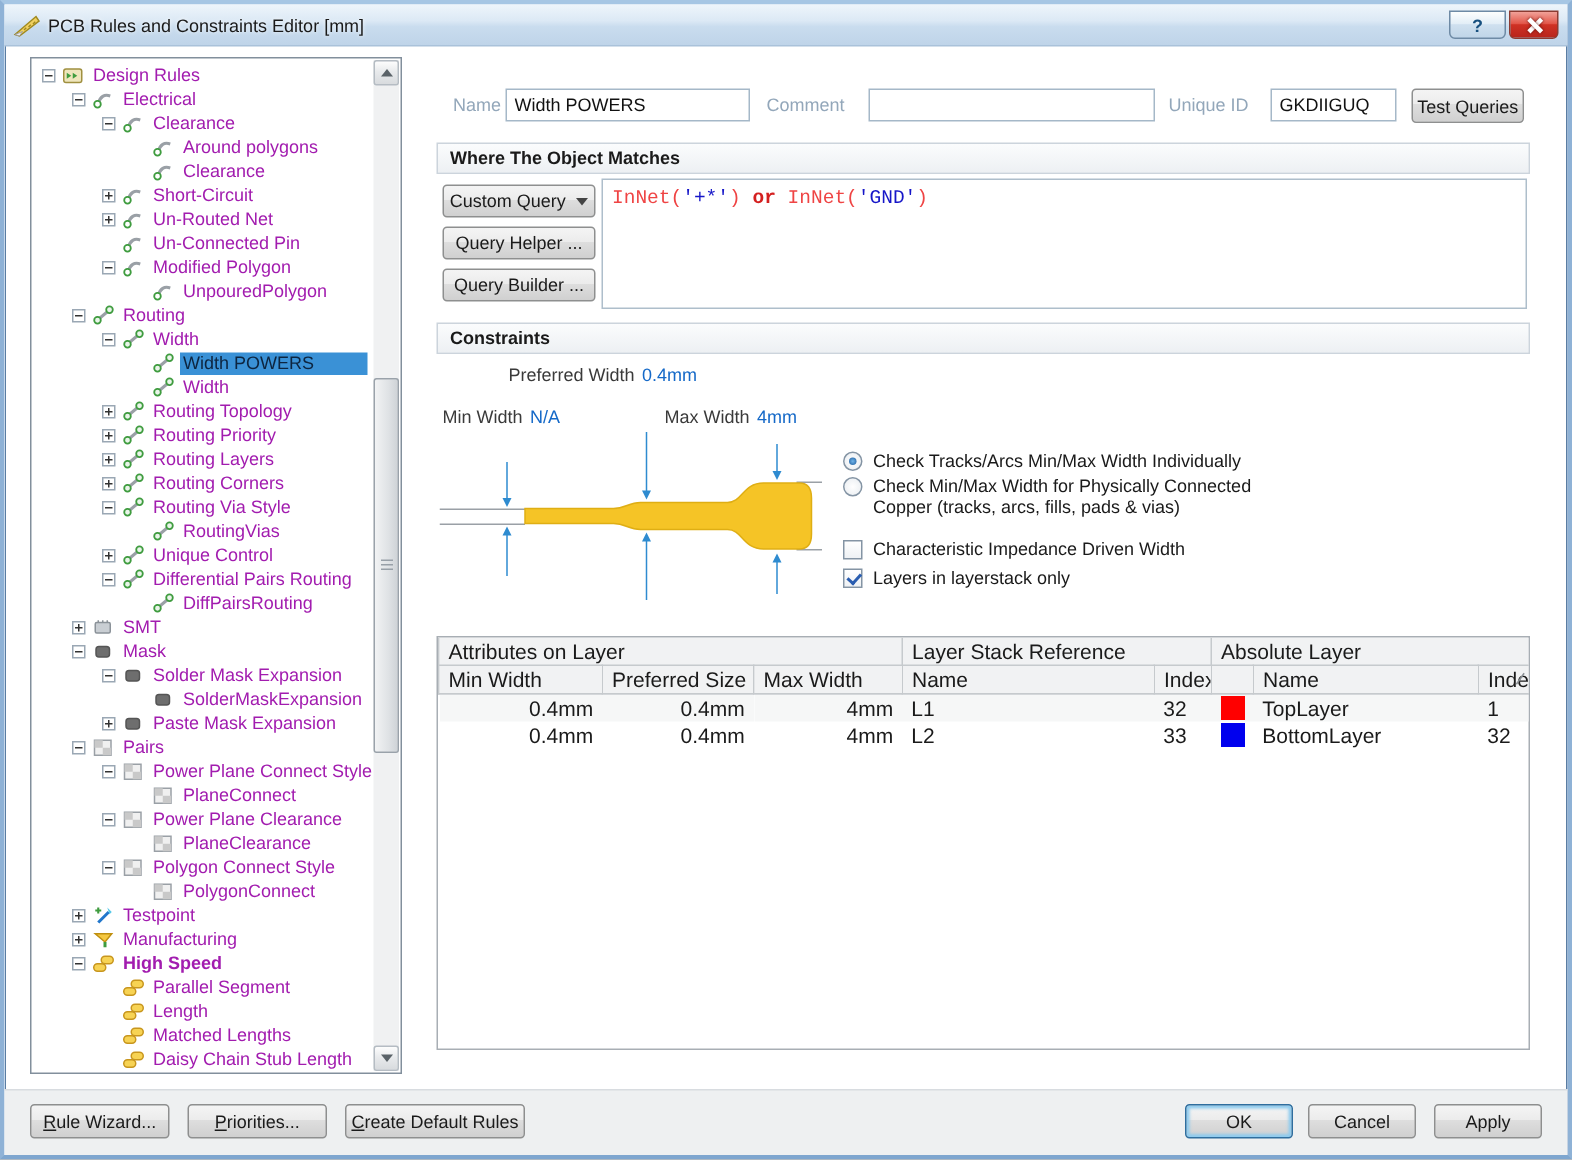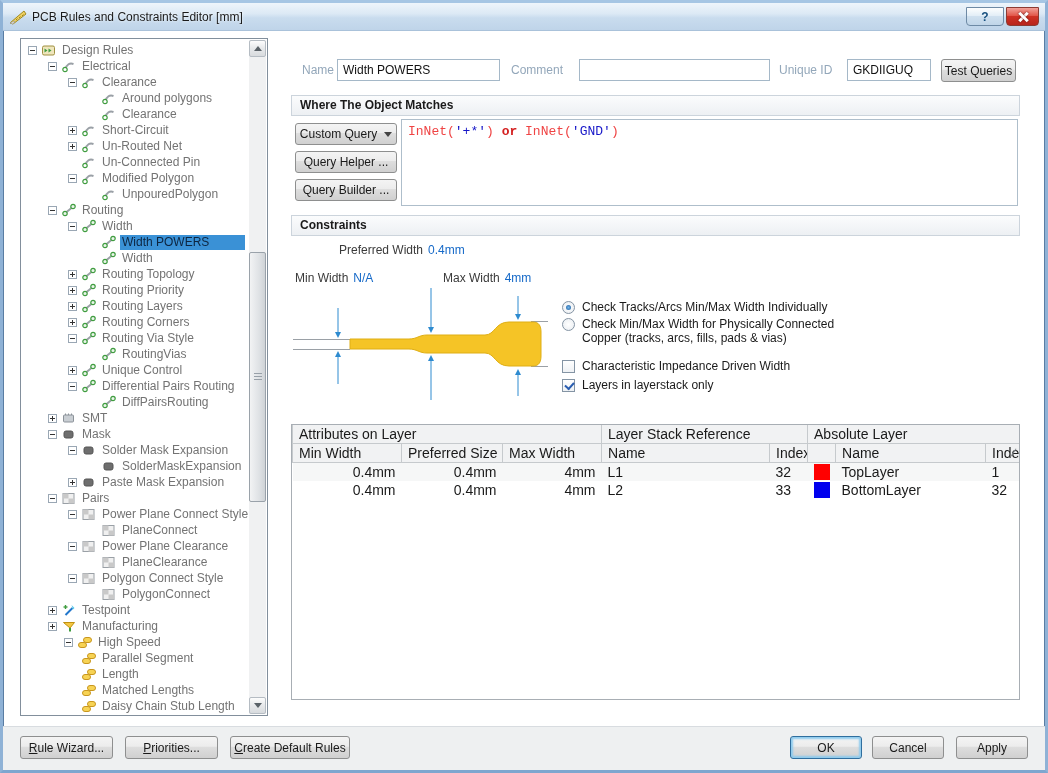--- a/index.html
+++ b/index.html
@@ -46,21 +46,21 @@
   .tree-rows{ position:absolute; left:1px; top:3px; right:18px; bottom:1px; overflow:hidden; }
   .tree-row{ height:16px; display:flex; align-items:center; white-space:nowrap; cursor:default; }
   .tree-row .exp{
     width:9px; height:9px; min-width:9px; border:1px solid #9aa7b4; background:#fff;
     position:relative; margin-right:4px;
   }
   .tree-row .exp::before{ content:""; position:absolute; left:1px; top:3px; width:5px; height:1px; background:#333; }
   .tree-row .exp.plus::after{ content:""; position:absolute; left:3px; top:1px; width:1px; height:5px; background:#333; }
   .tree-row .exp.none{ visibility:hidden; }
   .tree-row .ticon{ width:15px; height:14px; min-width:15px; margin-right:4px; }
-  .tree-row .tlabel{ font-size:12px; color:#737373; padding:0 2px; line-height:15px; }
+  .tree-row .tlabel{ font-size:12px; color:#a21caf; padding:0 2px; line-height:15px; }
   .tree-row.selected .tlabel{ background:#3a91d6; color:#0d2540; padding-right:36px; }
 
   
   .tree-scroll{ position:absolute; top:1px; right:1px; bottom:1px; width:17px; background:#f0f1f2; }
   .ts-btn{ position:absolute; left:0; width:17px; height:17px;
     background:linear-gradient(#fdfdfd,#e8eaec 45%,#d8dbde); border:1px solid #b5bcc3; border-radius:2px;
     display:flex; align-items:center; justify-content:center; }
   .ts-up{ top:0; } .ts-down{ bottom:0; }
   .arrow-up{ width:0;height:0;border-left:4px solid transparent;border-right:4px solid transparent;border-bottom:5px solid #5a6268; }
   .arrow-down{ width:0;height:0;border-left:4px solid transparent;border-right:4px solid transparent;border-top:5px solid #5a6268; }
@@ -471,21 +471,21 @@
           <span class="tlabel">Testpoint</span>
         </div>
         <div class="tree-row" style="padding-left: 26px;">
           <span class="exp plus"></span>
           <span class="ticon"><svg width="15" height="14" viewBox="0 0 14 14">
               <polygon points="2,3.5 13,3.5 8.5,9" fill="#f5c842" stroke="#c09010"></polygon>
               <line x1="8.5" y1="9" x2="8.5" y2="12.5" stroke="#3f9c3f" stroke-width="2"></line>
             </svg></span>
           <span class="tlabel">Manufacturing</span>
         </div>
-        <div class="tree-row" style="padding-left: 42px;">
+        <div class="tree-row" style="padding-left: 26px; font-weight: bold;">
           <span class="exp minus"></span>
           <span class="ticon"><svg width="15" height="14" viewBox="0 0 14 14">
               <rect x="1" y="7.5" width="8" height="5" rx="2.5" fill="#f7d354" stroke="#c8961e"></rect>
               <rect x="6" y="2.5" width="8" height="5" rx="2.5" fill="#f7d354" stroke="#c8961e"></rect>
             </svg></span>
           <span class="tlabel">High Speed</span>
         </div>
         <div class="tree-row" style="padding-left: 46px;">
           <span class="exp none"></span>
           <span class="ticon"><svg width="15" height="14" viewBox="0 0 14 14">

